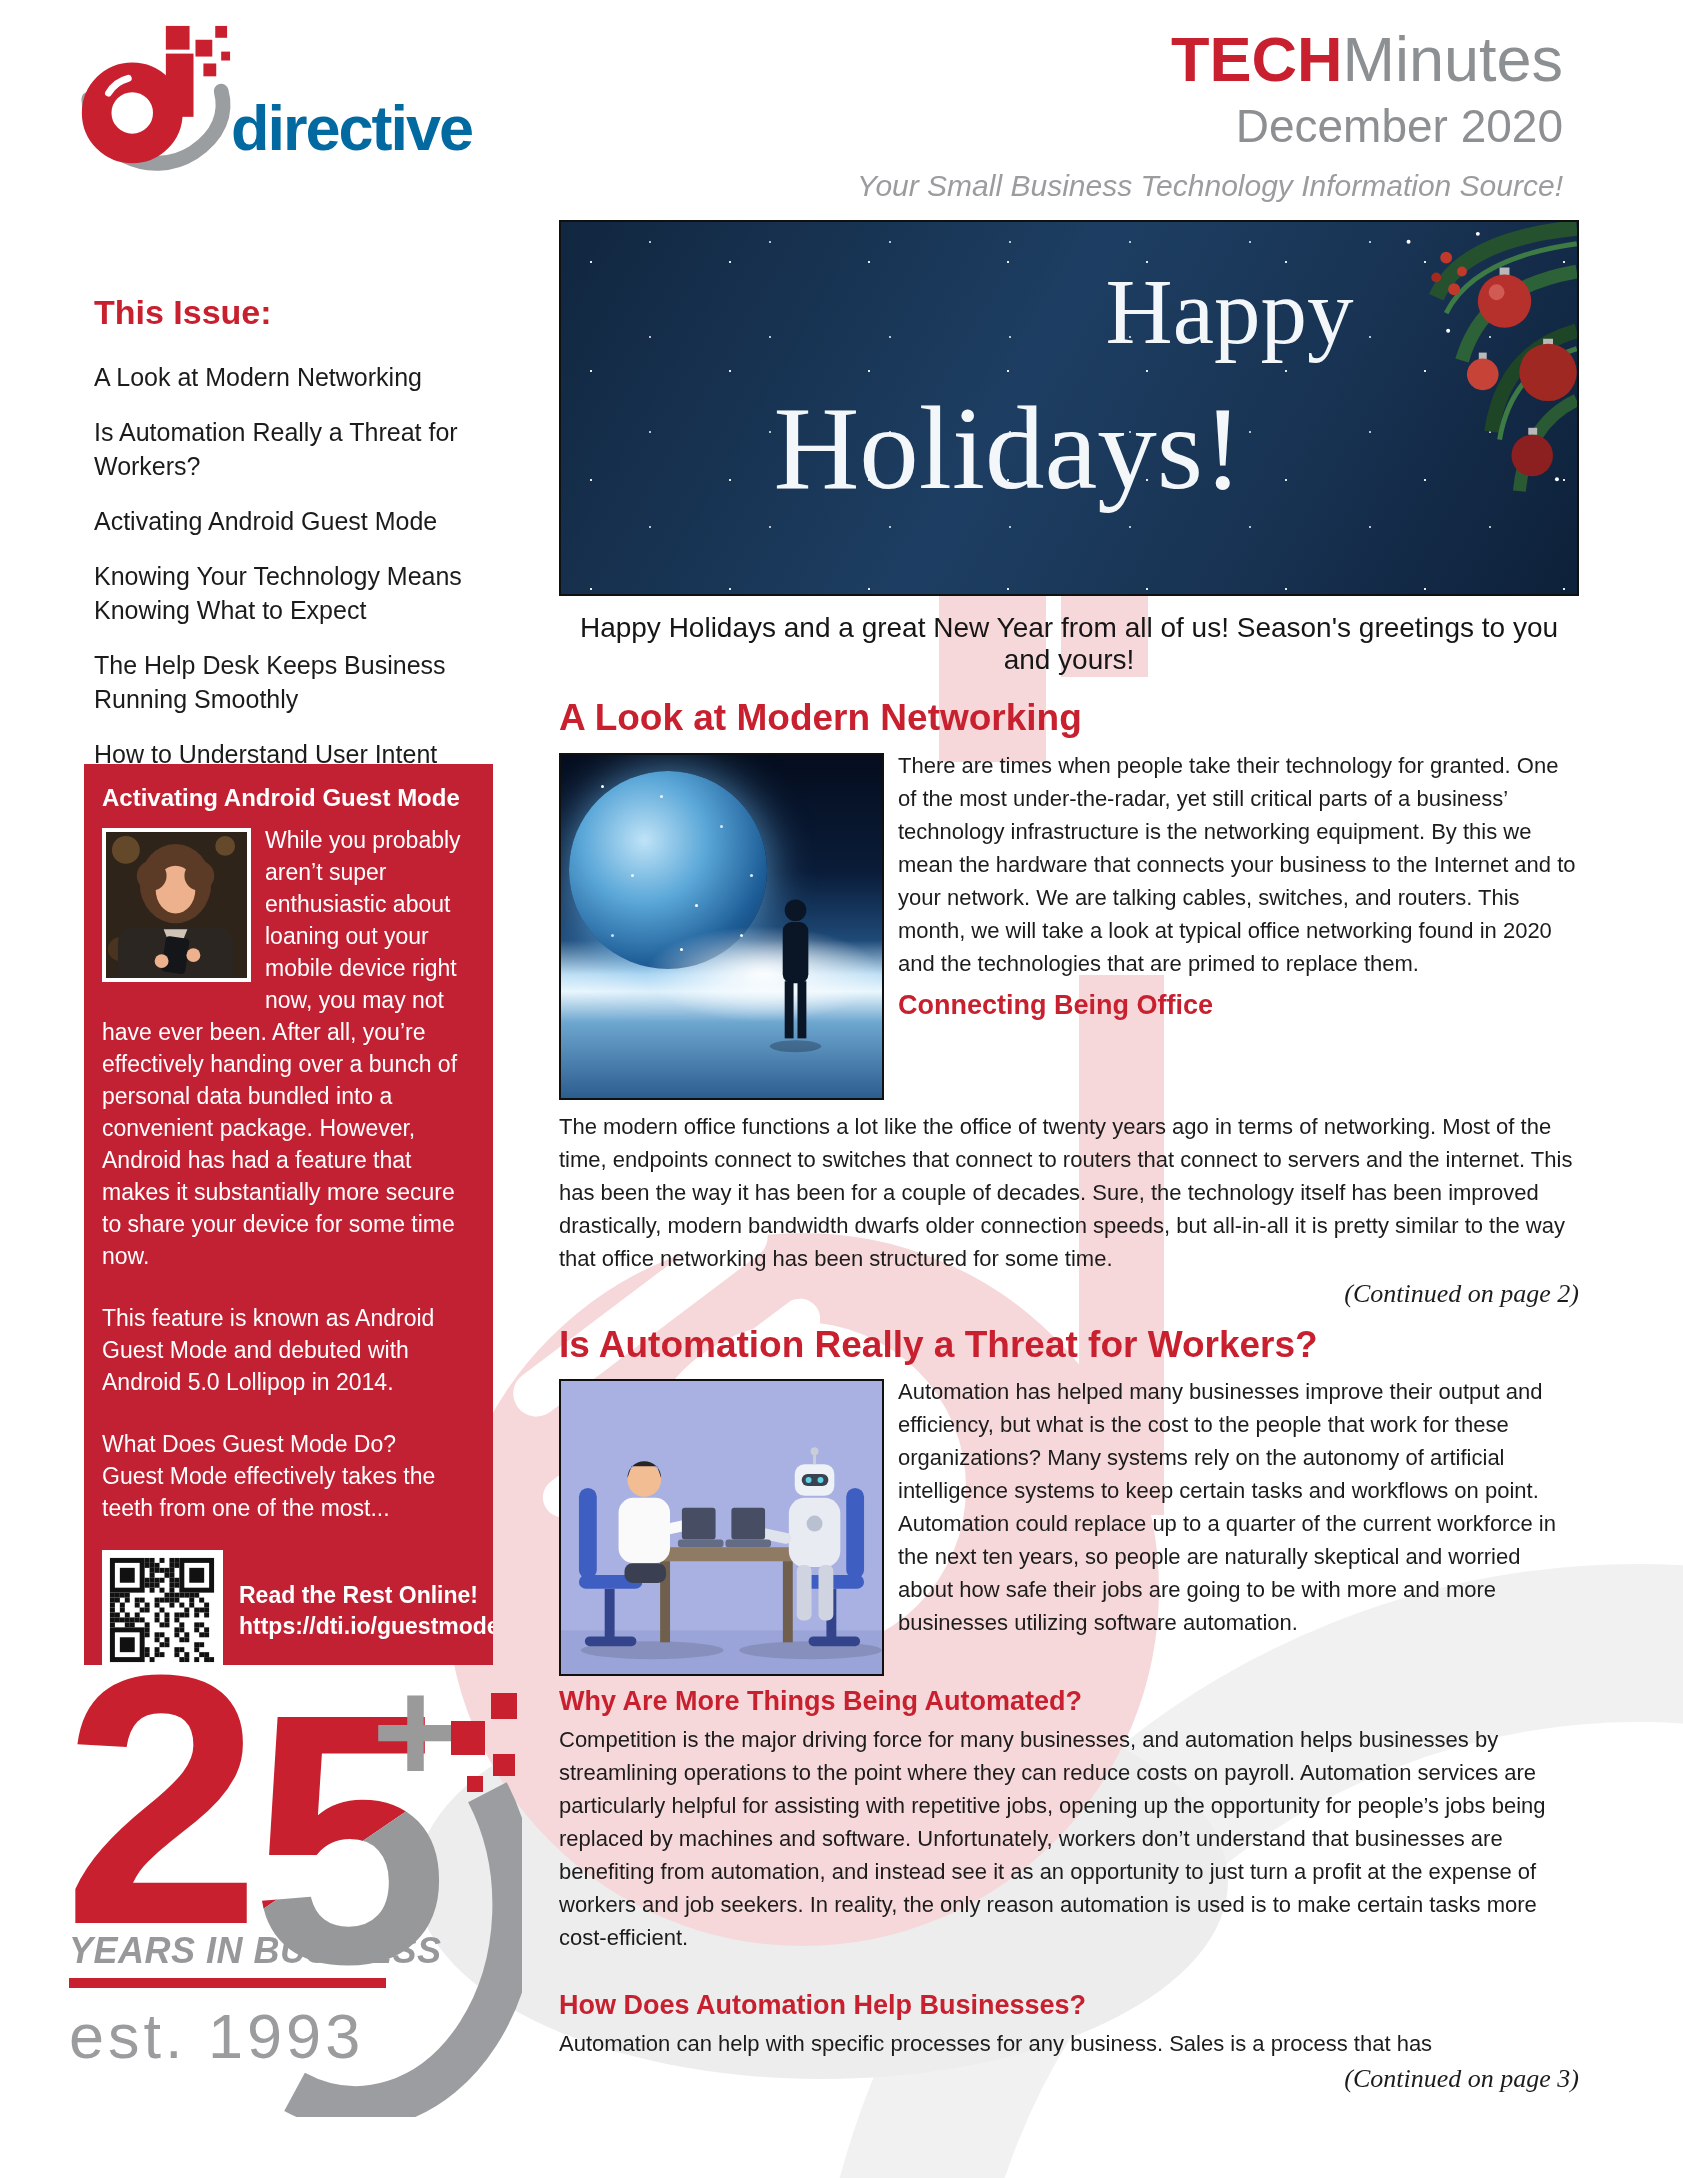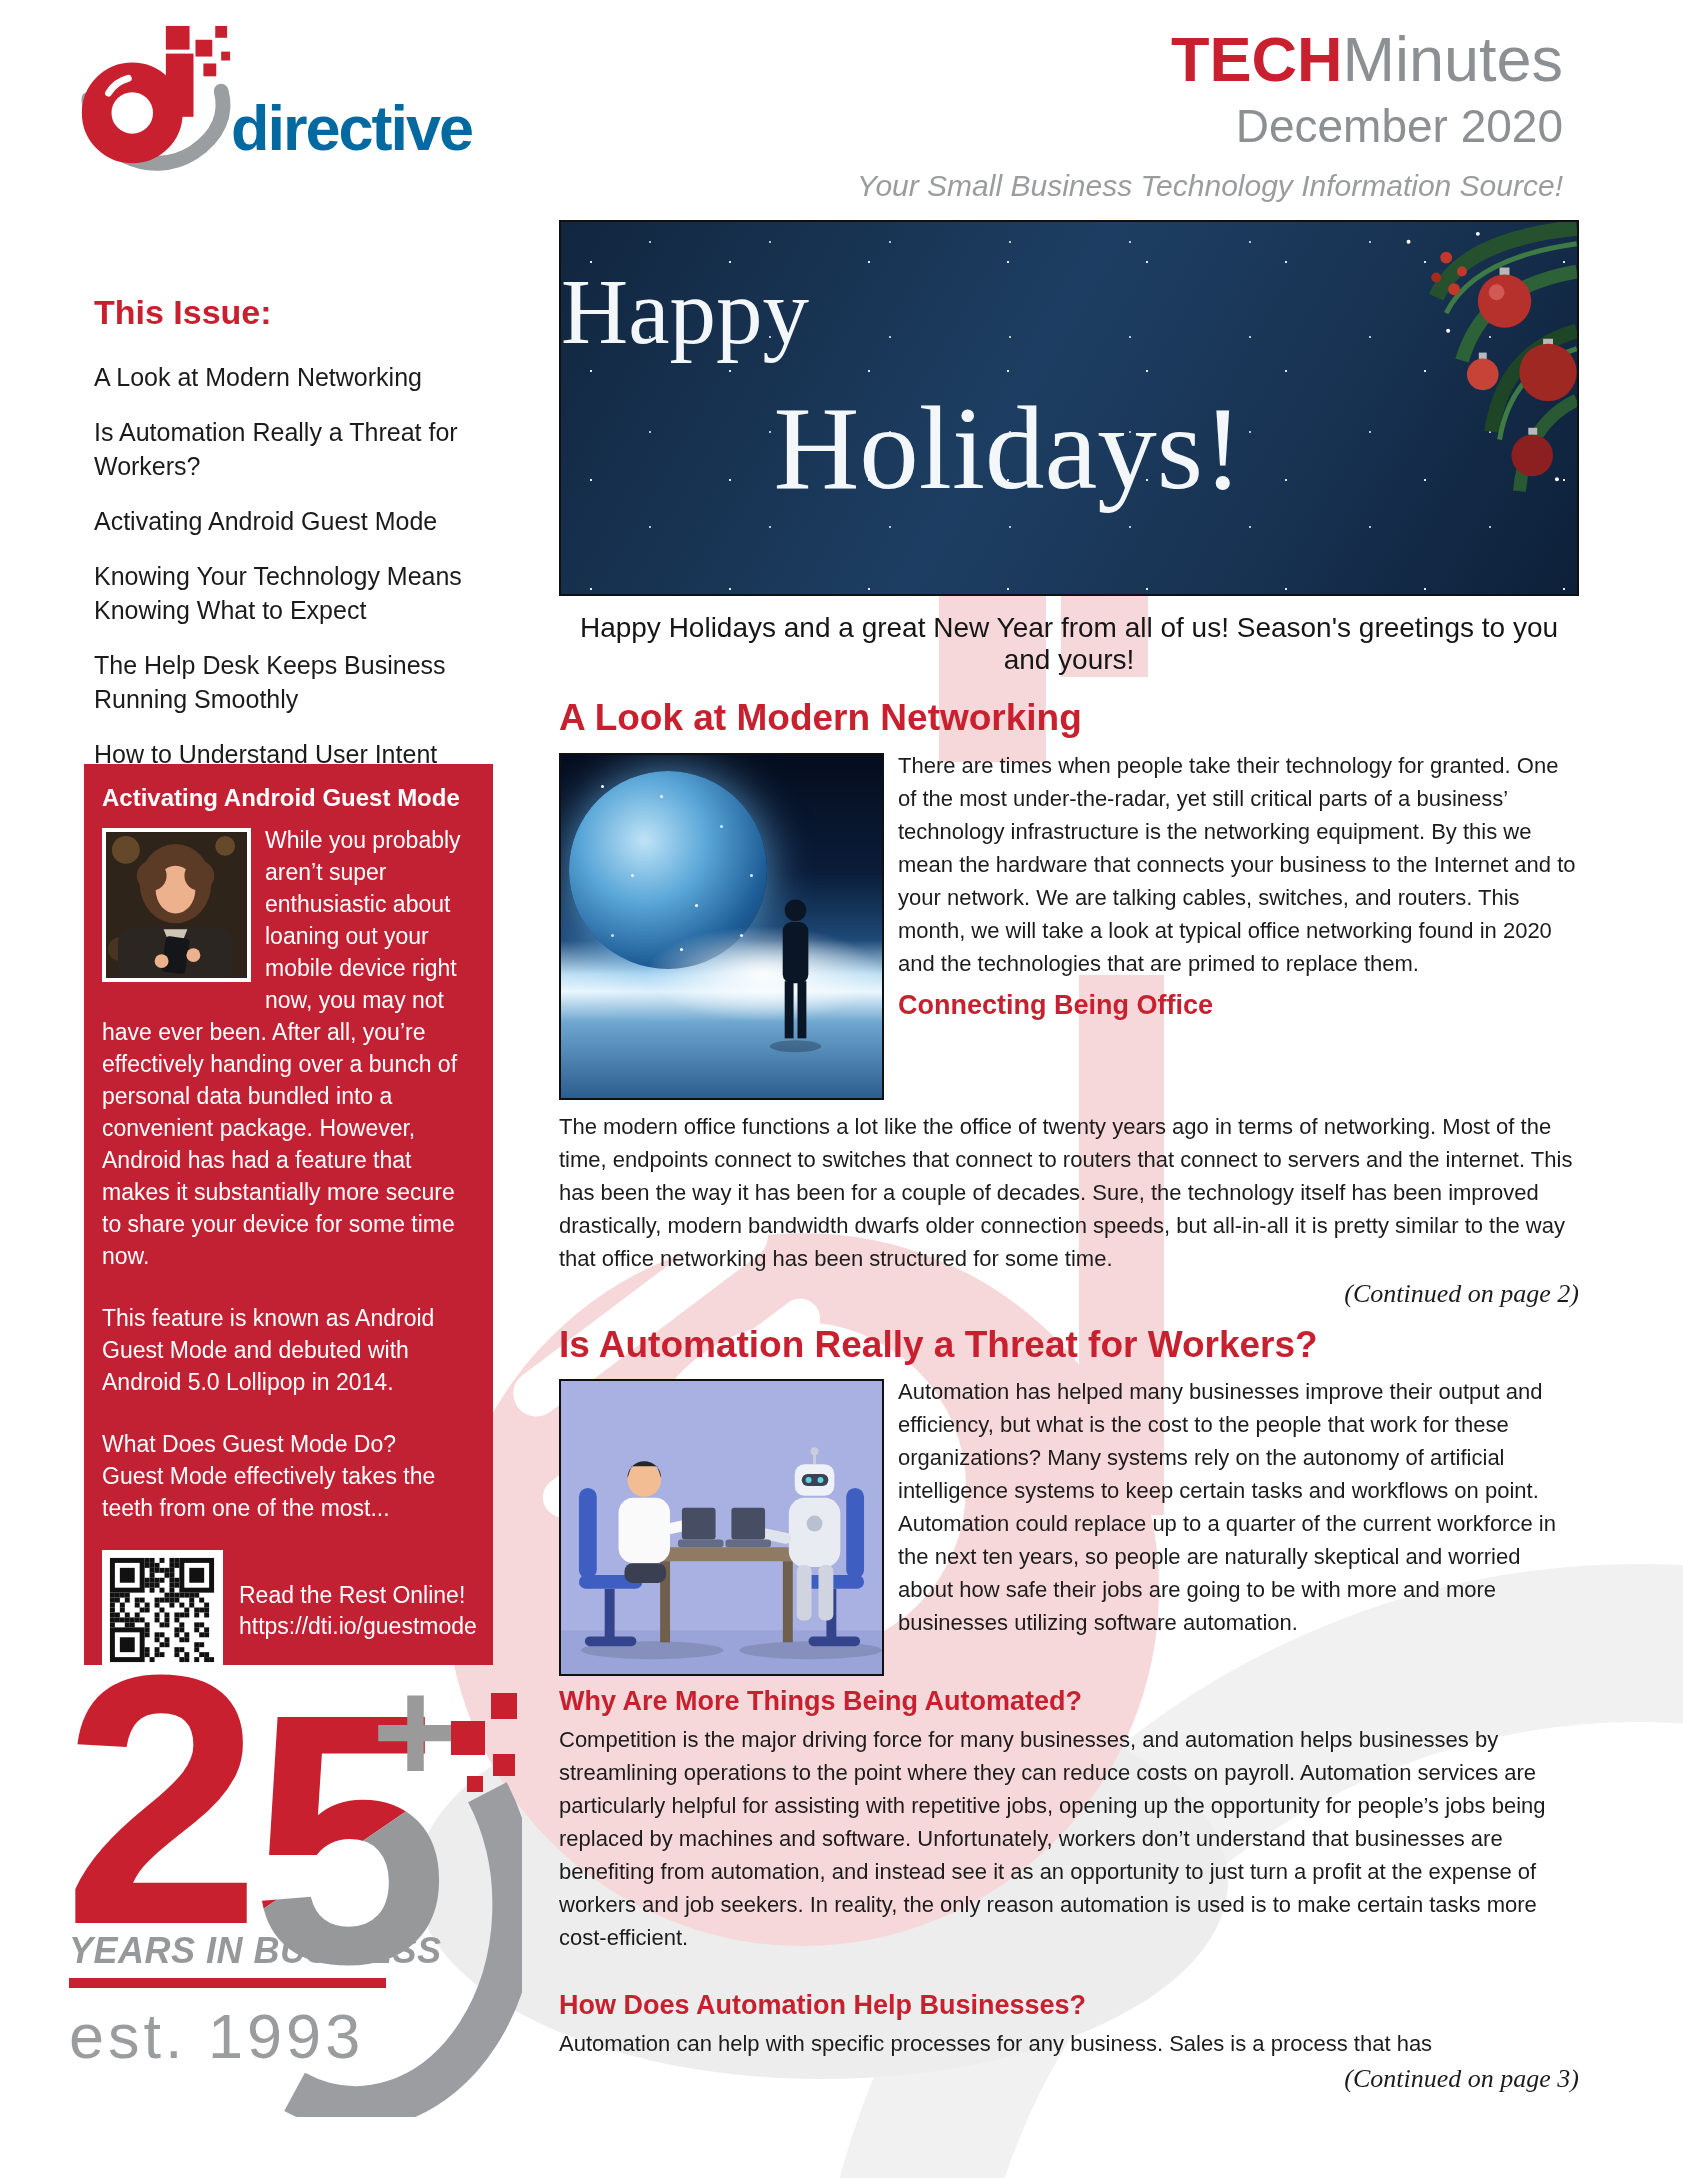--- a/index.html
+++ b/index.html
@@ -37,21 +37,21 @@
   .gm-box{left:84px;top:764px;width:409px;height:901px;background:#c22033;color:#fff;
           padding:18px;box-sizing:border-box;overflow:hidden;z-index:2;}
   .gm-title{font-size:24px;font-weight:700;margin:2px 0 12px 0;}
   .gm-photo{float:left;width:149px;height:154px;border:4px solid #fff;box-sizing:border-box;
             margin:4px 14px 6px 0;overflow:hidden;background:#2a211a;}
   .gm-text{font-size:23px;line-height:32px;}
   .gm-p2{margin-top:30px;}
   .gm-sub{font-weight:400;margin-top:30px;}
   .qr-row{margin-top:26px;display:flex;align-items:center;gap:16px;}
   .qr-code{width:121px;height:121px;background:#fff;flex:0 0 auto;}
-  .qr-label{font-size:23px;font-weight:400;line-height:31px;}
+  .qr-label{font-size:23px;font-weight:700;line-height:31px;}
   
   .anniv{left:57px;top:1681px;width:455px;height:436px;z-index:2;}
   .anniv *{position:absolute;}
   .an-two{left:6px;top:-59px;font-size:356px;font-weight:700;color:#c8202e;line-height:1;}
   .an-five{left:194px;top:-20px;font-size:356px;font-weight:700;line-height:1;}
   .an-five span{position:absolute;left:0;top:0;}
   .an-five .f-red{color:#c8202e;clip-path:polygon(0 0,100% 0,100% 34%,0 72%);}
   .an-five .f-gray{color:#96989a;clip-path:polygon(0 72%,100% 34%,100% 100%,0 100%);}
   .an-plus{left:315px;top:-24px;font-size:149px;font-weight:700;color:#9a9a9a;line-height:1;}
   .an-sq{background:#c8202e;}
@@ -60,21 +60,21 @@
   .an-est{left:12px;top:319px;font-size:63px;color:#9a9c9e;letter-spacing:4px;}
   .an-swoosh{left:198px;top:99px;}
   
   .main{left:559px;top:220px;width:1020px;z-index:2;}
   .banner{width:1020px;height:376px;box-sizing:border-box;border:2px solid #101010;position:relative;overflow:hidden;
     background:
       radial-gradient(circle 2px at 30px 40px, rgba(255,255,255,.9) 60%, transparent 62%) 0 0/139px 109px,
       radial-gradient(circle 1.6px at 89px 20px, rgba(255,255,255,.7) 60%, transparent 62%) 0 0/120px 95px,
       radial-gradient(circle 1.2px at 50px 79px, rgba(255,255,255,.45) 60%, transparent 62%) 0 0/88px 70px,
       linear-gradient(120deg,#11263f 0%,#1d3e62 45%,#183353 70%,#0d2039 100%);}
-  .banner-line1{position:absolute;left:0;width:78%;top:36px;text-align:left;
+  .banner-line1{position:absolute;left:0;width:78%;top:36px;text-align:right;
       font-family:"Liberation Serif",serif;font-size:93px;color:#f3f7fa;}
   .banner-line2{position:absolute;left:0;width:88%;top:158px;text-align:center;
       font-family:"Liberation Serif",serif;font-size:119px;color:#f3f7fa;}
   .caption{margin-top:16px;text-align:center;font-size:28px;color:#161616;}
   .h1{font-size:37px;font-weight:700;color:#c8202e;margin:22px 0 10px 0;line-height:1.1;}
   .art{overflow:visible;}
   .float-img{float:left;width:325px;margin:4px 14px 10px 0;border:2px solid #101010;box-sizing:border-box;
              position:relative;overflow:hidden;}
   .net-img{height:347px;background:linear-gradient(180deg,#050d1e 0%,#0a1c38 34%,#1e4a78 54%,#bfe0f5 64%,#e9f6fd 69%,#6da6cf 78%,#2c5d8f 100%);}
   .auto-img{height:297px;background:#a8b1e1;}

